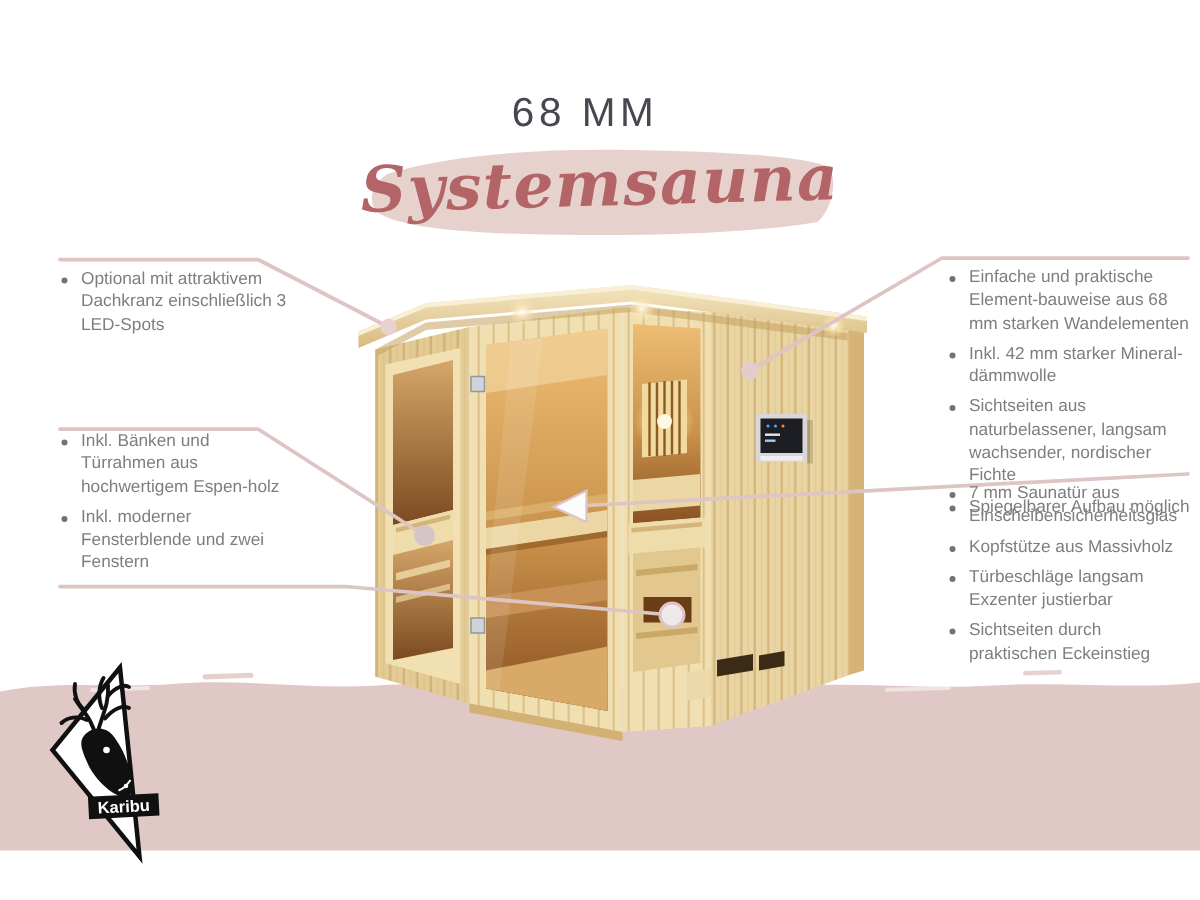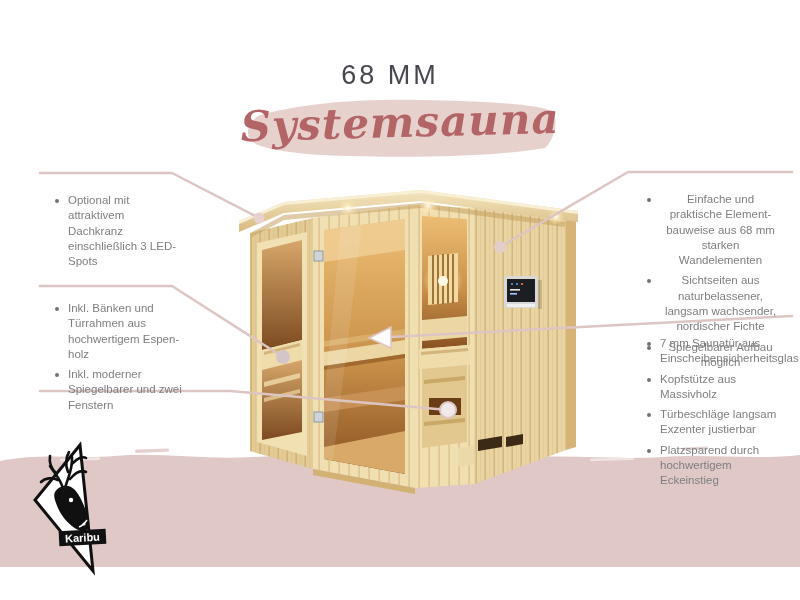--- a/index.html
+++ b/index.html
@@ -12,33 +12,33 @@
     position:absolute;left:0;top:60px;width:780px;text-align:center;
     font-size:27px;letter-spacing:3px;font-weight:300;color:#47474f;z-index:3;
   }
   .script-title{
     position:absolute;left:0;top:98px;width:800px;text-align:center;
     font-family:"DejaVu Serif",serif;font-style:italic;font-weight:bold;
     font-size:42px;color:#b26467;transform:rotate(-1.5deg);z-index:3;
     letter-spacing:1px;
   }
   .callout-group{position:absolute;z-index:3;}
-  .callout-group ul{list-style:none;margin:14px;padding:0;}
+  .callout-group ul{list-style:none;margin:0;padding:0;}
   .callout-group li{
     position:relative;padding-left:14px;margin:0 0 5px 0;
     font-size:11.5px;line-height:1.33;color:#7e7e81;
   }
   .callout-group li::before{
     content:"";position:absolute;left:1px;top:6px;width:4px;height:4px;
     border-radius:50%;background:#737376;
   }
   .cg-left1{left:40px;top:179px;width:152px;}
   .cg-left2{left:40px;top:287px;width:158px;}
   .cg-left3{left:40px;top:395px;width:170px;}
-  .cg-right1{left:632px;top:178px;width:163px;text-align:center;}
+  .cg-right1{left:632px;top:178px;width:163px;}
   .cg-right2{left:632px;top:322px;width:163px;}
 </style>
 </head>
 <body>
 
 <div class="stage">
 
   <svg class="scene-svg" width="800" height="600" viewBox="0 0 800 600">
     <defs>
       <linearGradient id="gRoof" x1="0" y1="0" x2="0" y2="1">
@@ -224,33 +224,34 @@
   <div class="script-title">Systemsauna</div>
 
   <div class="callout-group cg-left1">
     <ul>
       <li>Optional mit attraktivem Dachkranz einschließlich 3 LED-Spots</li>
     </ul>
   </div>
   <div class="callout-group cg-left2">
     <ul>
       <li>Inkl. Bänken und Türrahmen aus hochwertigem Espen-holz</li>
-      <li>Inkl. moderner Spiegelbarer und zwei Fenstern</li>
+      <li>Inkl. moderner Fensterblende und zwei Fenstern</li>
     </ul>
   </div>
 
   <div class="callout-group cg-right1">
     <ul>
       <li>Einfache und praktische Element-bauweise aus 68 mm starken Wandelementen</li>
+      <li>Inkl. 42 mm starker Mineral-dämmwolle</li>
       <li>Sichtseiten aus naturbelassener, langsam wachsender, nordischer Fichte</li>
       <li>Spiegelbarer Aufbau möglich</li>
     </ul>
   </div>
   <div class="callout-group cg-right2">
     <ul>
       <li>7 mm Saunatür aus Einscheibensicherheitsglas</li>
       <li>Kopfstütze aus Massivholz</li>
       <li>Türbeschläge langsam Exzenter justierbar</li>
-      <li>Platzsparend durch hochwertigem Eckeinstieg</li>
+      <li>Sichtseiten durch praktischen Eckeinstieg</li>
     </ul>
   </div>
 
 </div>
 
 </body></html>

